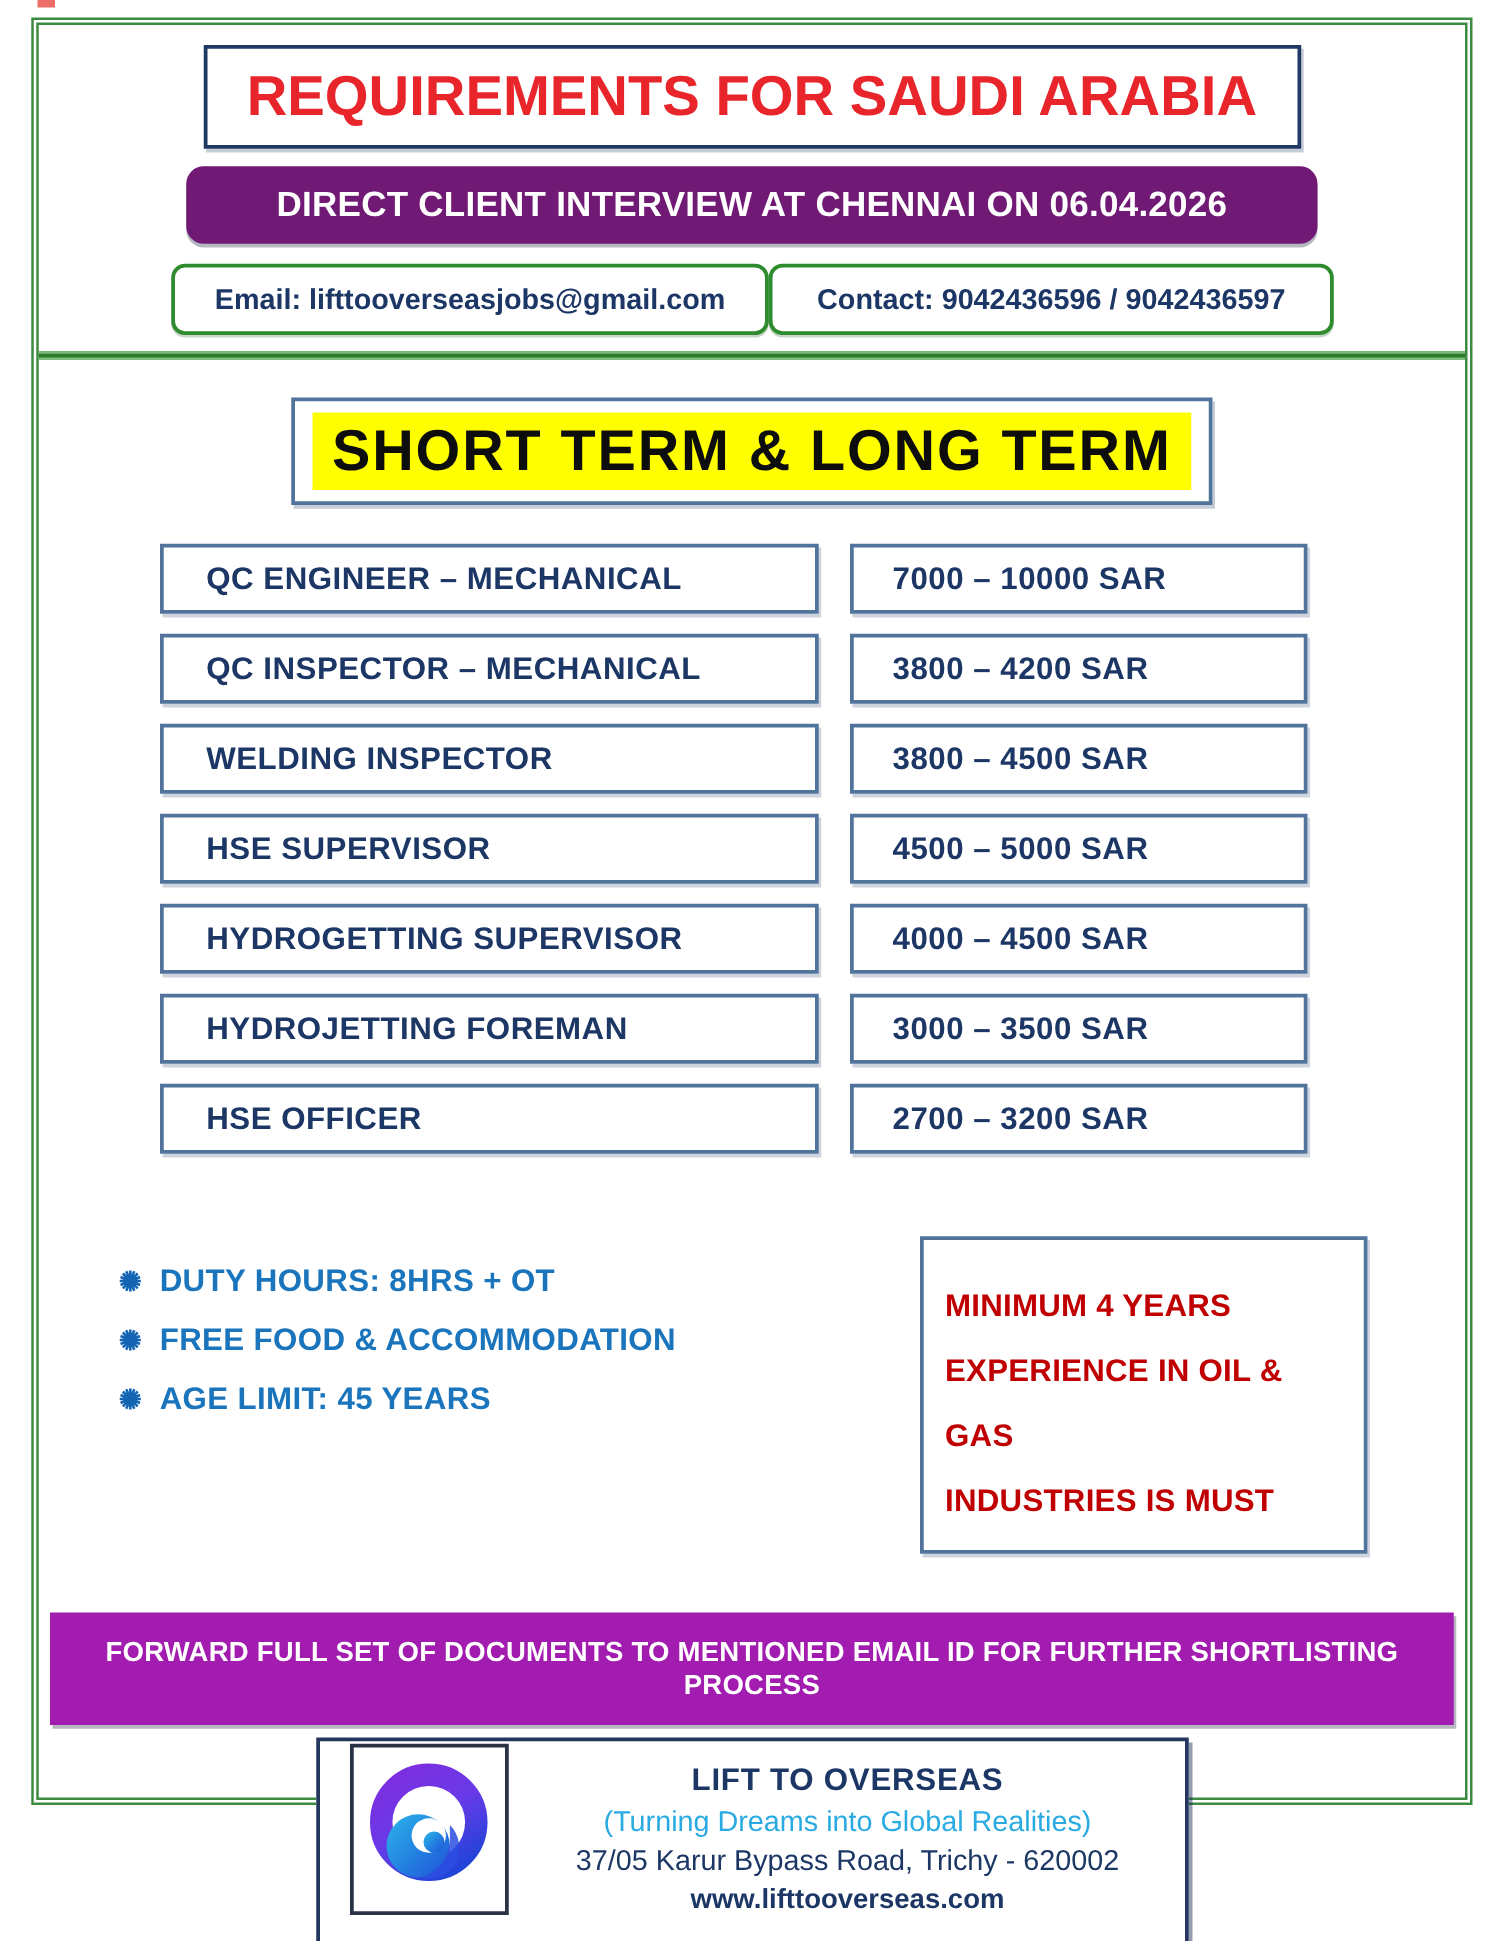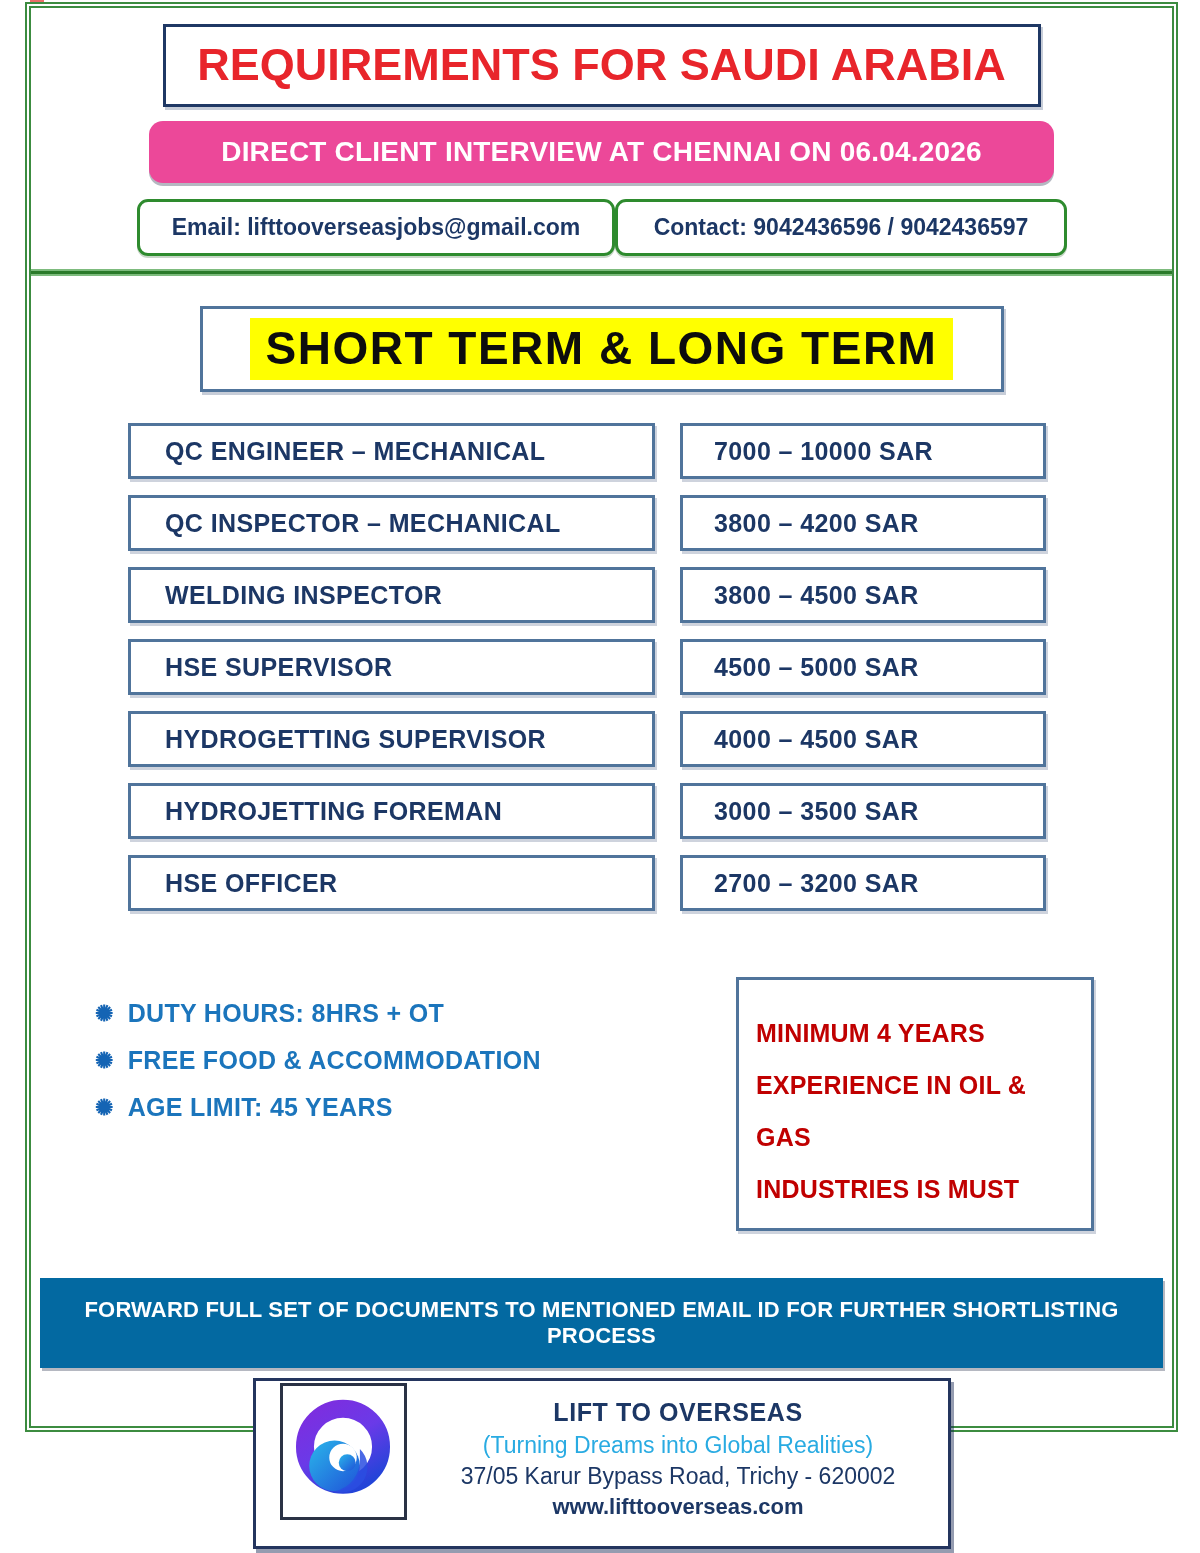--- a/index.html
+++ b/index.html
@@ -7,21 +7,21 @@
   body {
     width: 1200px; height: 1553px;
     position: relative;
     font-family: "Liberation Sans", sans-serif;
     overflow: hidden;
   }
 
   .artifact-red { position: absolute; left: 30px; top: 0; width: 14px; height: 6px; background: #e8554f; opacity: .85; }
 
   .frame {
-    position: absolute; left: 25px; top: 2px;
+    position: absolute; left: 25px; top: 14px;
     width: 1153px; height: 1430px;
     border: 6px double #3c8c40;
     background: #ffffff;
   }
 
   
   .title-box {
     width: 878px; margin: 16px auto 0;
     border: 3px solid #1f3864;
     background: #ffffff;
@@ -29,21 +29,21 @@
     text-align: center;
     padding: 12px 0 13px;
   }
   .title-box .title-text {
     color: #e8252b; font-size: 45px; font-weight: bold; letter-spacing: 0px;
   }
 
   
   .interview-banner {
     width: 905px; margin: 14px auto 0;
-    background: #ec4899;
+    background: #701a75;
     border-radius: 14px;
     color: #ffffff; font-size: 28px; font-weight: bold;
     text-align: center; padding: 15px 0;
     letter-spacing: .2px;
     box-shadow: 0 3px 0 rgba(10,20,50,.3);
   }
 
   
   .contact-row {
     display: flex; justify-content: center;
@@ -60,21 +60,21 @@
   .contact-box { width: 452px; }
 
   .green-rule {
     margin-top: 13px; height: 7px;
     background: #2a7a2a;
     border-top: 2px solid #7dbb7d; border-bottom: 2px solid #7dbb7d;
   }
 
   
   .section-box {
-    width: 804px; margin: 30px auto 0;
+    width: 737px; margin: 30px auto 0;
     border: 3px solid #50749b;
     background: #ffffff;
     box-shadow: 2px 3px 0 rgba(32,56,100,.25);
     text-align: center; padding: 9px 0;
   }
   .section-box .hl {
     display: inline-block; background: #ffff00;
     padding: 3px 16px 5px;
     color: #0d0d0d; font-size: 46px; font-weight: 800; letter-spacing: 1.5px;
   }
@@ -109,21 +109,21 @@
     padding: 27px 8px 13px 17px;
     margin-top: -22px;
   }
   .exp-line {
     color: #c00000; font-size: 25px; font-weight: bold; line-height: 52px; letter-spacing: .2px;
   }
 
   
   .forward-banner {
     margin: 47px 9px 0 9px;
-    background: #0369a1; color: #ffffff;
+    background: #a21caf; color: #ffffff;
     font-size: 22px; font-weight: bold; letter-spacing: .2px;
     text-align: center; padding: 19px 0;
     box-shadow: 2px 3px 0 rgba(10,20,50,.3);
   }
 
   
   .footer-box {
     width: 698px; height: 171px;
     margin: 10px auto 0;
     border: 3px solid #24355e; background: #ffffff;

